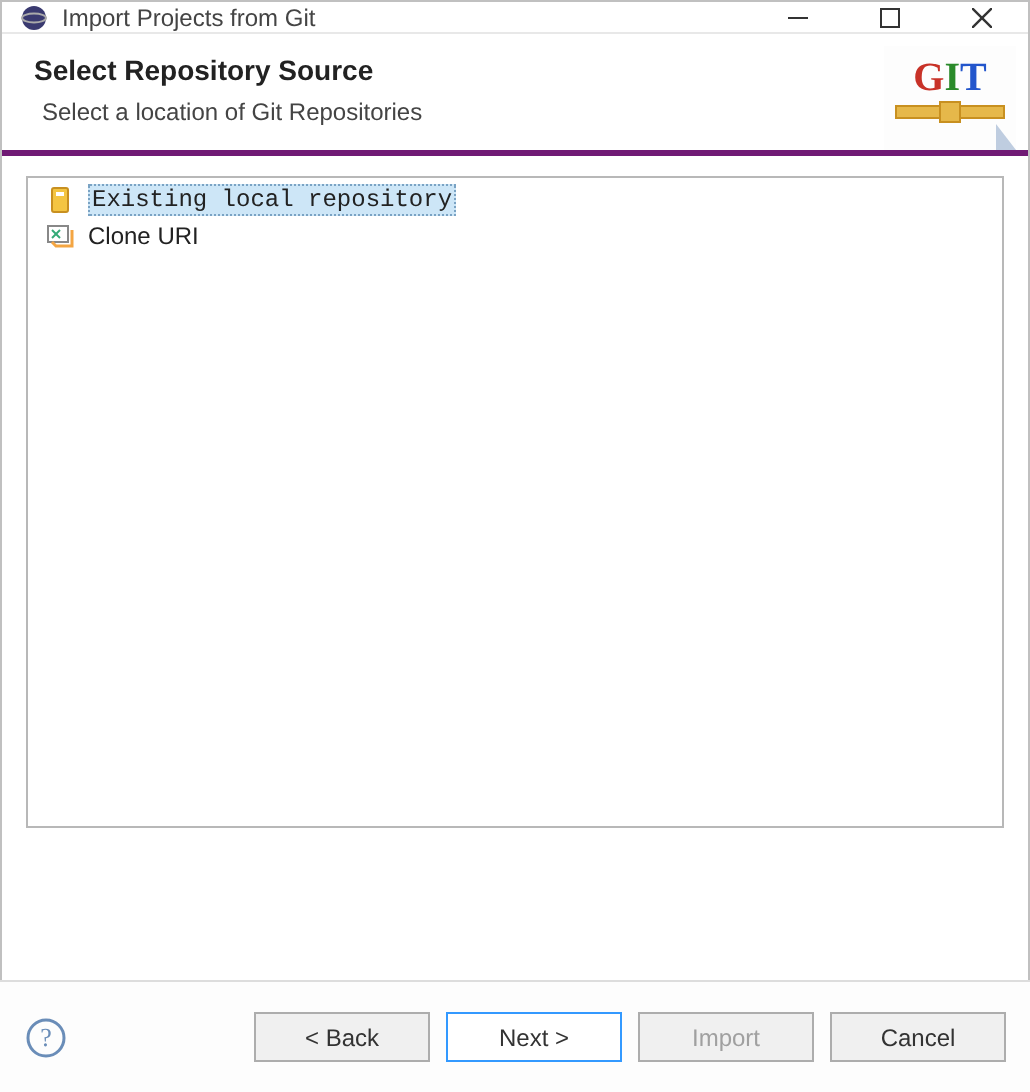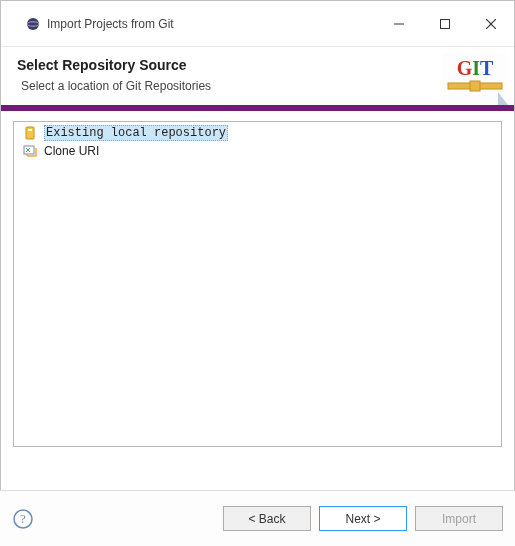--- a/index.html
+++ b/index.html
@@ -6,24 +6,24 @@
     body {
       font-family: "Segoe UI", Tahoma, sans-serif;
       font-size: 12px;
       background: #fff;
       width: 515px;
       height: 546px;
       overflow: hidden;
       border: 1px solid #c0c0c0;
     }
     .titlebar {
-      height: 46px;
+      height: 16px;
       display: flex;
       align-items: center;
-      padding-left: 24px;
+      padding-left: 8px;
       background: #fff;
       border-bottom: 1px solid #e8e8e8;
     }
     .titlebar .app-icon {
       width: 16px; height: 16px;
       margin-right: 6px;
       display: inline-flex;
       align-items: center; justify-content: center;
     }
     .titlebar .title-text {
@@ -35,21 +35,21 @@
     .winbtn {
       width: 46px; height: 100%;
       display: flex; align-items: center; justify-content: center;
       color: #333;
     }
     .winbtn svg { width: 10px; height: 10px; }
 
     .header {
       padding: 10px 16px 12px 16px;
       position: relative;
-      border-bottom: 6px solid #701a75;
+      border-bottom: 3px solid #701a75;
     }
     .header h1 {
       font-size: 14px;
       font-weight: bold;
       color: #222;
       margin-bottom: 6px;
     }
     .header .sub {
       font-size: 12px;
       color: #444;
@@ -216,13 +216,14 @@
 <div class="footer">
   <div class="help-icon">
     <svg viewBox="0 0 22 22">
         <circle cx="11" cy="11" r="9" fill="none" stroke="#6a8db8" stroke-width="1.5"></circle>
         <text x="11" y="15" text-anchor="middle" font-size="13" fill="#6a8db8" font-family="Georgia,serif">?</text>
       </svg>
   </div>
   <button class="btn">&lt; Back</button>
   <button class="btn primary">Next &gt;</button>
   <button class="btn" disabled="">Import</button>
+  <button class="btn">Cancel</button>
 </div>
 
 </body></html>

